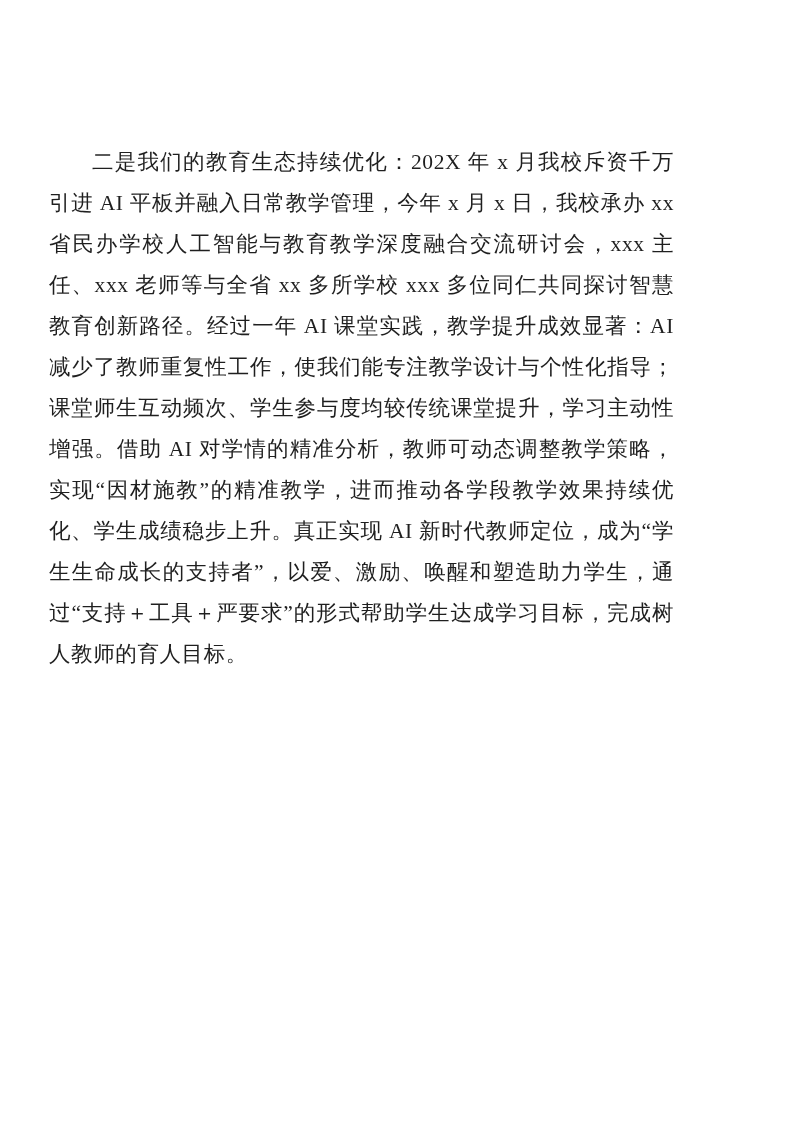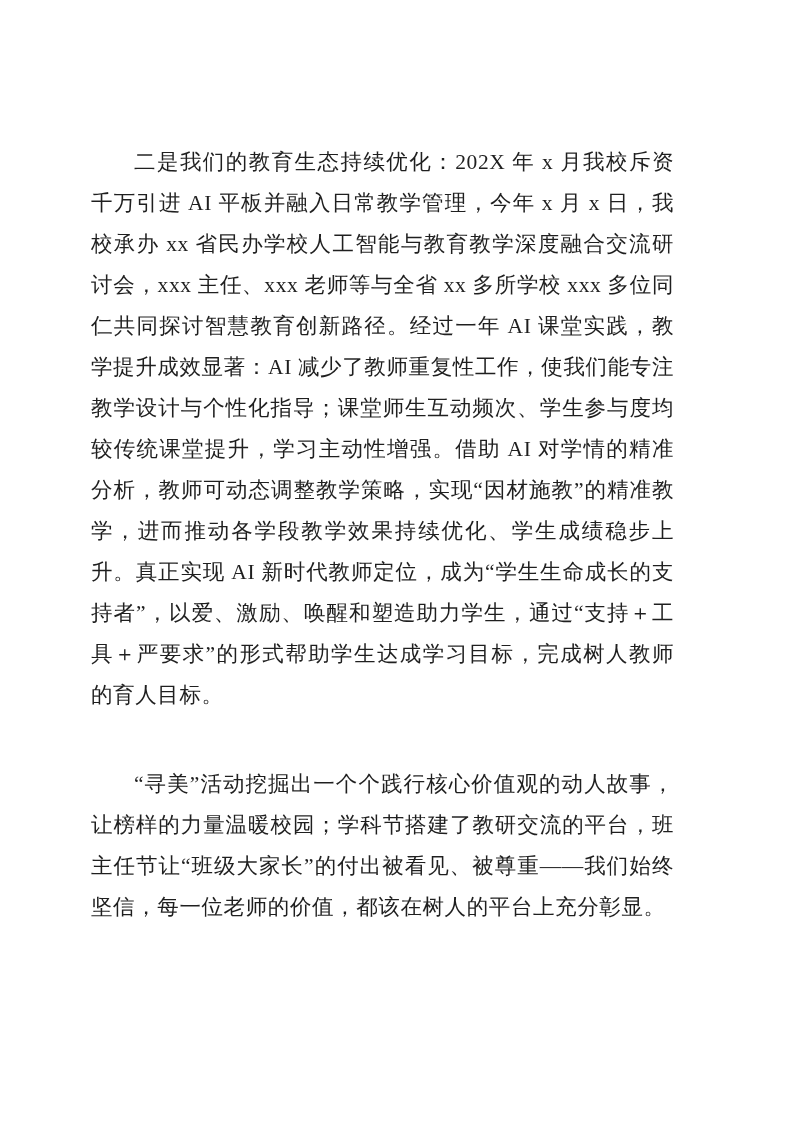--- a/index.html
+++ b/index.html
@@ -7,21 +7,21 @@
     padding: 0;
     background: #ffffff;
     overflow: hidden;
   }
   .page {
     position: relative;
     width: 793px;
     height: 1122px;
     background: #ffffff;
     box-sizing: border-box;
-    padding: 142px 119px 0 91px;
+    padding: 142px 119px 0 49px;
     font-family: "Liberation Serif", "DejaVu Serif", serif;
     font-size: 21.5px;
     line-height: 41px;
     letter-spacing: 0.6px;
     color: #1f1f1f;
     text-align: justify;
   }
   .page p {
     margin: 0;
     text-indent: 2em;
@@ -29,14 +29,13 @@
   }
   .para-gap-large { margin-top: 48px !important; }
   .para-gap-normal { margin-top: 41px !important; }
   .section-heading { font-weight: normal; }
 </style>
 </head>
 <body>
 
 <div class="page" style="background: rgb(255, 255, 255); color: rgb(31, 31, 31);">
   <p class="body-para">二是我们的教育生态持续优化：202X 年 x 月我校斥资千万引进 AI 平板并融入日常教学管理，今年 x 月 x 日，我校承办 xx 省民办学校人工智能与教育教学深度融合交流研讨会，xxx 主任、xxx 老师等与全省 xx 多所学校 xxx 多位同仁共同探讨智慧教育创新路径。经过一年 AI 课堂实践，教学提升成效显著：AI 减少了教师重复性工作，使我们能专注教学设计与个性化指导；课堂师生互动频次、学生参与度均较传统课堂提升，学习主动性增强。借助 AI 对学情的精准分析，教师可动态调整教学策略，实现“因材施教”的精准教学，进而推动各学段教学效果持续优化、学生成绩稳步上升。真正实现 AI 新时代教师定位，成为“学生生命成长的支持者”，以爱、激励、唤醒和塑造助力学生，通过“支持＋工具＋严要求”的形式帮助学生达成学习目标，完成树人教师的育人目标。</p>
-  <p class="body-para para-gap-large">“寻美”活动挖掘出一个个践行核心价值观的动人故事，让榜样的力量温暖校园；学科节搭建了教研交流的平台，班主任节让“班级大家长”的付出被看见、被尊重——我们始终坚信，每一位老师的价值，都该在树人的平台上充分彰显。</p>
 </div>
 
 </body></html>

